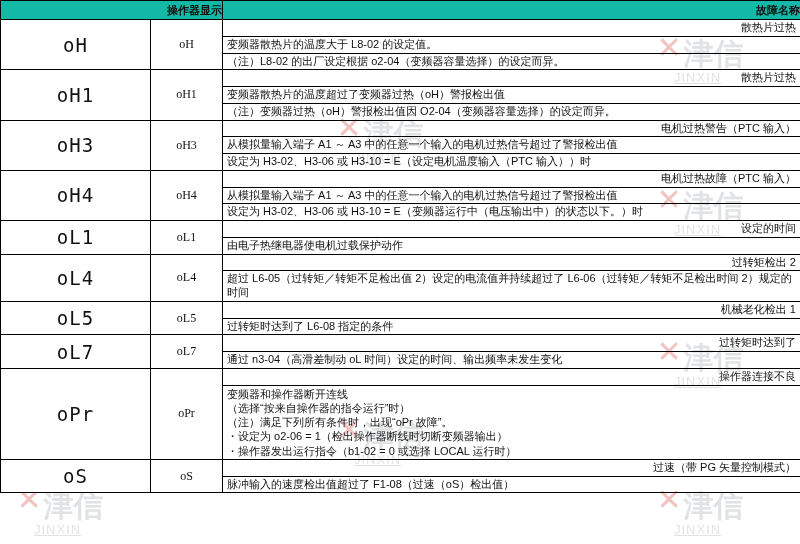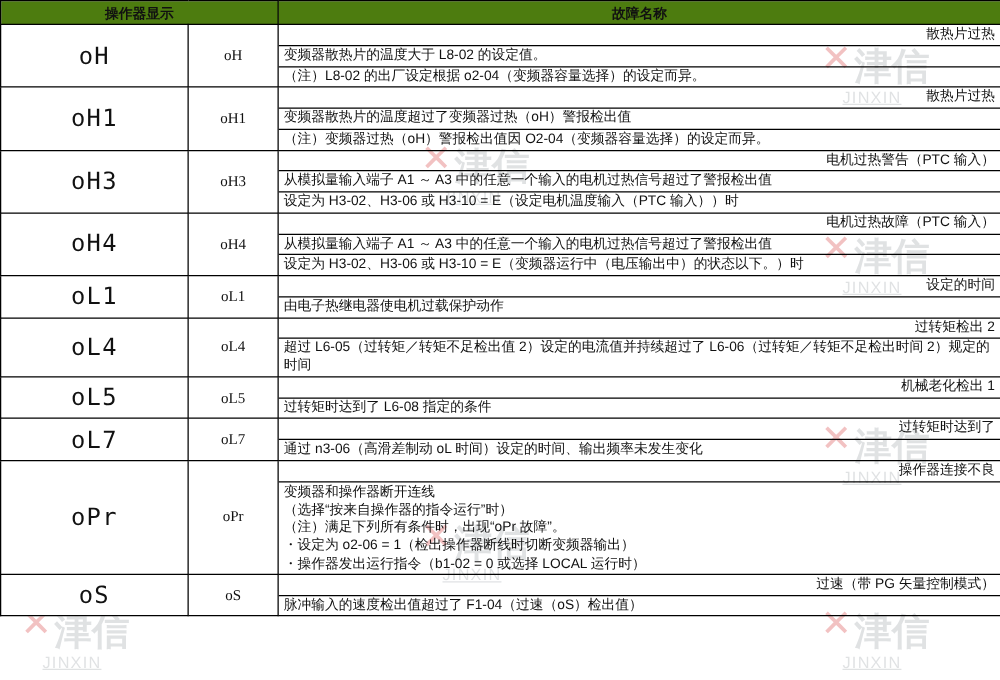--- a/index.html
+++ b/index.html
@@ -69,24 +69,24 @@
     table-layout: fixed;
     position: relative;
     z-index: 10;
   }
   table.err th, table.err td {
     border: 1px solid #000;
     vertical-align: middle;
     padding: 0;
   }
   th.h {
-    background: #4d7c0f;
+    background: #14b8a6;
     font-size: 11px;
     font-weight: bold;
-    text-align: center;
+    text-align: right;
     height: 18px;
     font-family: "Liberation Sans", sans-serif;
   }
   col.c-disp { width: 150px; }
   col.c-code { width: 72px; }
   col.c-name { width: 578px; }
 
   td.disp {
     text-align: center;
     font-family: "DejaVu Sans Mono", monospace;
@@ -253,35 +253,35 @@
           <td class="name">
             <div class="sub title">机械老化检出 1</div>
             <div class="sub body">过转矩时达到了 L6-08 指定的条件</div>
           </td>
         </tr>
         <tr>
           <td class="disp">oL7</td>
           <td class="code">oL7</td>
           <td class="name">
             <div class="sub title">过转矩时达到了</div>
-            <div class="sub body">通过 n3-06（高滑差制动 oL 时间）设定的时间、输出频率未发生变化</div>
+            <div class="sub body">通过 n3-04（高滑差制动 oL 时间）设定的时间、输出频率未发生变化</div>
           </td>
         </tr>
         <tr>
           <td class="disp">oPr</td>
           <td class="code">oPr</td>
           <td class="name">
             <div class="sub title">操作器连接不良</div>
             <div class="sub body multi">变频器和操作器断开连线<br>（选择“按来自操作器的指令运行”时）<br>（注）满足下列所有条件时，出现“oPr 故障”。<br>・设定为 o2-06 = 1（检出操作器断线时切断变频器输出）<br>・操作器发出运行指令（b1-02 = 0 或选择 LOCAL 运行时）</div>
           </td>
         </tr>
         <tr>
           <td class="disp">oS</td>
           <td class="code">oS</td>
           <td class="name">
             <div class="sub title">过速（带 PG 矢量控制模式）</div>
-            <div class="sub body">脉冲输入的速度检出值超过了 F1-04（过速（oS）检出值）</div>
+            <div class="sub body">脉冲输入的速度检出值超过了 F1-08（过速（oS）检出值）</div>
           </td>
         </tr>
       </tbody>
   </table>
 
 </div>
 
 </body></html>

